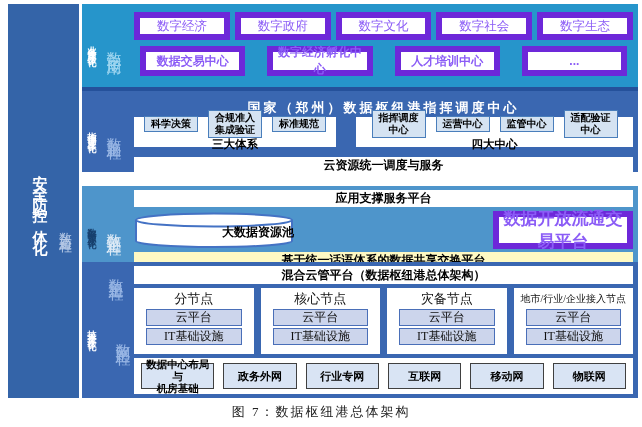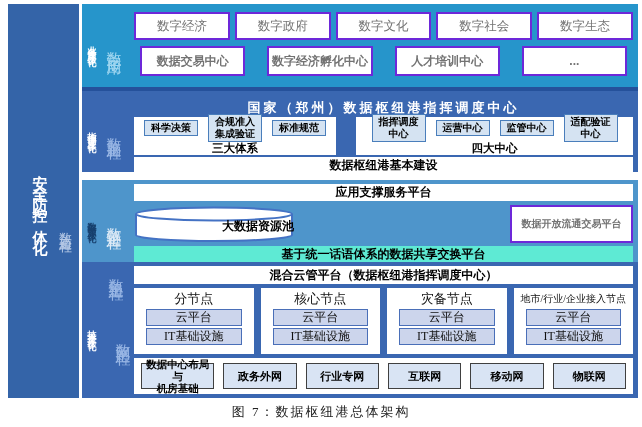--- a/index.html
+++ b/index.html
@@ -13,70 +13,70 @@
   .lb-title { position:absolute; left:22px; top:50%; transform:translateY(-50%);
               color:#fff; font-weight:bold; font-size:15px; letter-spacing:11px; }
   .lb-sub   { position:absolute; left:48px; top:calc(50% + 27px); transform:translateY(-50%);
               color:#b6c9e6; font-size:13px; letter-spacing:3px;
               font-family:"Liberation Serif", serif; }
 
   
   .section { position:absolute; left:82px; width:556px; box-sizing:border-box; }
   .s1 { top:4px;   height:83px;  background:#2695cb; }
   .s2 { top:87px;  height:85px;  background:#3a67b1; border-top:4px solid #25519b; }
-  .s3 { top:180px; height:84px;  background:#4e95cb;padding-left:12px; }
+  .s3 { top:186px; height:84px;  background:#4e95cb;padding-left:12px; }
   .s4 { top:262px; height:136px; background:#3a67b1; }
 
   .side    { position:absolute; left:0; top:0; bottom:0; width:52px; }
   .content { position:absolute; left:52px; right:5px; top:0; bottom:0; }
 
   .side-small { position:absolute; left:3px; top:50%; transform:translateY(-50%);
                 font-size:9px; font-weight:bold; letter-spacing:2px; }
   .side-large { position:absolute; left:22px; top:50%; transform:translateY(-50%);
                 font-size:15px; letter-spacing:3px; font-family:"Liberation Serif", serif; }
   .c-white { color:#fff; } .c-navy { color:#17406e; }
   .c-cyanlight { color:#9fd6f0; } .c-periwinkle { color:#98b6e4; } .c-near-white { color:#ddeaf6; }
   .s4 .side-large { top:auto; transform:none; }
   .s4-proj1 { top:5px !important; left:24px !important; }
   .s4-proj2 { top:70px !important; left:31px !important; }
 
   .row { position:absolute; left:0; right:0; display:flex; }
-  .wbox { background:#fff; border:2px solid #6d28d9; display:flex; align-items:center;
-          justify-content:center; text-align:center; color:#737373; box-sizing:border-box; }
+  .wbox { background:#fff; border:6px solid #6d28d9; display:flex; align-items:center;
+          justify-content:center; text-align:center; color:#8b5cf6; box-sizing:border-box; }
   .serif { font-family:"Liberation Serif", serif; font-size:12.5px; }
   .boldtxt { font-weight:bold; font-size:12px; }
 
   
   .domains { top:8px; height:28px; gap:5px; }
   .domains .wbox { flex:1; }
   .centers { top:42px; height:30px; gap:22px; padding:0 6px; }
   .centers .wbox { flex:1; }
 
   
   .s2-title { position:absolute; top:8px; left:0; right:0; text-align:center; color:#fff;
               font-family:"Liberation Serif", serif; font-weight:bold; font-size:13px; letter-spacing:3px; }
-  .panels { position:absolute; top:26px; left:0; right:0; height:38px; display:flex; gap:20px; }
+  .panels { position:absolute; top:26px; left:0; right:0; height:30px; display:flex; gap:20px; }
   .panel { background:#fff; display:flex; flex-direction:column; justify-content:center; }
   .panel-left { width:202px; } .panel-right { flex:1; }
   .boxrow { display:flex; justify-content:center; align-items:center; gap:10px; min-height:24px; }
   .bluebox { background:#d5e3f2; border:1.5px solid #4a7ebb; font-weight:bold; font-size:10px;
              padding:1px 6px; text-align:center; white-space:pre-line; line-height:1.2; }
   .panel-label { text-align:center; font-weight:bold; font-size:11.5px; margin-top:1px; }
   .s2-bottom { position:absolute; top:66px; left:0; right:0; height:17px; background:#fff;
                display:flex; align-items:center; justify-content:center; }
 
   
   .s3-top    { position:absolute; top:4px;  left:0; right:0; height:17px; background:#fff;
                display:flex; align-items:center; justify-content:center; }
   .s3-mid    { position:absolute; top:25px; left:0; right:0; height:38px;
                display:flex; justify-content:space-between; align-items:center; }
   .s3-mid .wbox { height:38px; }
   .cyl-wrap { position:relative; width:160px; height:38px; }
   .cyl-label { position:absolute; left:0; right:0; top:13px; text-align:right; }
-  .s3-bottom { position:absolute; top:66px; left:0; right:0; height:16px; background:#5eead4;
+  .s3-bottom { position:absolute; top:66px; left:0; right:0; height:16px; background:#fef9c3;
                display:flex; align-items:center; justify-content:center; }
 
   
   .s4-top { position:absolute; top:4px; left:0; right:0; height:18px; background:#fff;
             display:flex; align-items:center; justify-content:center; }
   .nodes { position:absolute; top:26px; left:0; right:0; height:66px; display:flex; gap:7px; }
   .node { flex:1; background:#fff; display:flex; flex-direction:column; padding-top:2px; }
   .node-title { text-align:center; font-family:"Liberation Serif", serif; font-size:13px;
                 height:17px; line-height:17px; color:#111; }
   .node-title.small { font-size:10px; }
@@ -147,53 +147,53 @@
             <div class="bluebox">指挥调度
 中心</div>
             <div class="bluebox">运营中心</div>
             <div class="bluebox">监管中心</div>
             <div class="bluebox">适配验证
 中心</div>
           </div>
           <div class="panel-label">四大中心</div>
         </div>
       </div>
-      <div class="s2-bottom boldtxt">数据枢纽港基本建设</div>
+      <div class="s2-bottom boldtxt">云资源统一调度与服务</div>
     </div>
   </div>
 
   <div class="section s3">
     <div class="side">
       <div class="vtext side-small c-navy">数据资源一体化</div>
       <div class="vtext side-large c-near-white">数链工程</div>
     </div>
     <div class="content">
       <div class="s3-top boldtxt">应用支撑服务平台</div>
       <div class="s3-mid">
         <div class="cyl-wrap">
           <svg width="160" height="38" viewBox="0 0 160 38">
             <path d="M2,9 L2,30 A78,6 0 0 0 158,30 L158,9" fill="#ffffff" stroke="#4472c4" stroke-width="2"></path>
             <ellipse cx="80" cy="9" rx="78" ry="6.5" fill="#ffffff" stroke="#4472c4" stroke-width="2"></ellipse>
           </svg>
           <div class="cyl-label boldtxt">大数据资源池</div>
         </div>
-        <div class="wbox boldtxt" style="width:123px; font-size:10px;">数据开放流通交易平台</div>
+        <div class="wbox boldtxt" style="width:140px; font-size:17px;">数据开放流通交易平台</div>
       </div>
       <div class="s3-bottom boldtxt">基于统一话语体系的数据共享交换平台</div>
     </div>
   </div>
 
   <div class="section s4">
     <div class="side">
       <div class="vtext side-small c-white">技术支撑一体化</div>
       <div class="vtext side-large c-periwinkle s4-proj1">数纽工程</div>
       <div class="vtext side-large c-periwinkle s4-proj2">数网工程</div>
     </div>
     <div class="content">
-      <div class="s4-top boldtxt">混合云管平台（数据枢纽港指挥调度中心）</div>
+      <div class="s4-top boldtxt">混合云管平台（数据枢纽港总体架构）</div>
       <div class="nodes">
         <div class="node">
           <div class="node-title">分节点</div>
           <div class="lavbox">云平台</div>
           <div class="lavbox">IT基础设施</div>
         </div>
         <div class="node">
           <div class="node-title">核心节点</div>
           <div class="lavbox">云平台</div>
           <div class="lavbox">IT基础设施</div>

